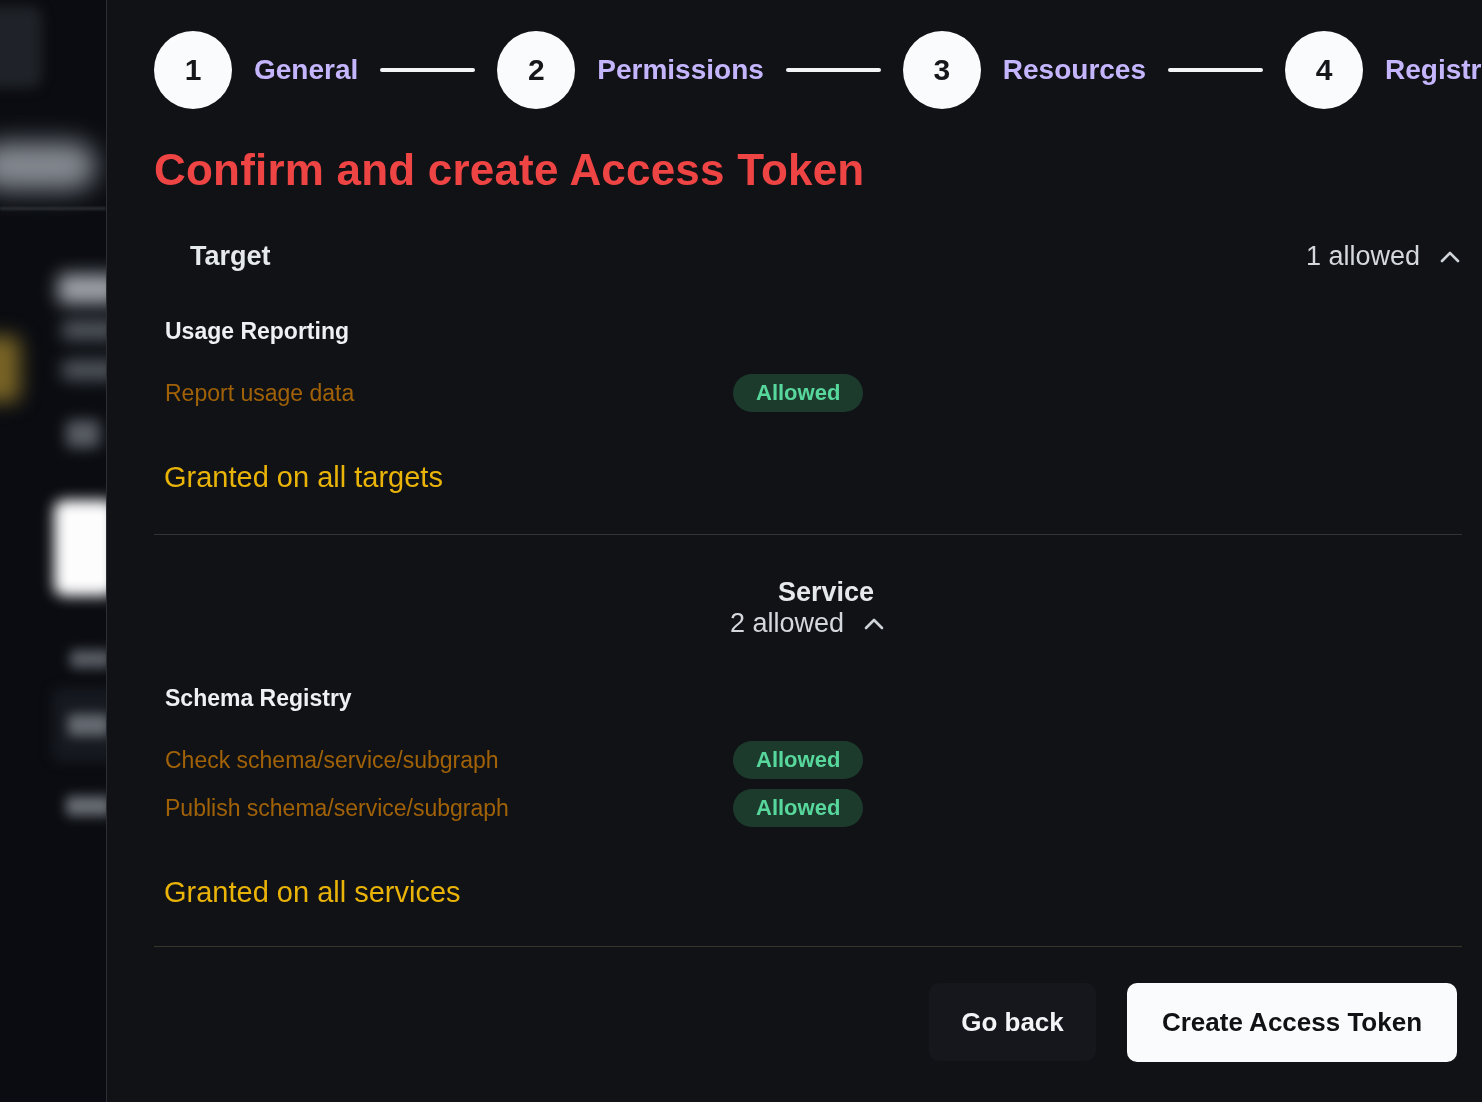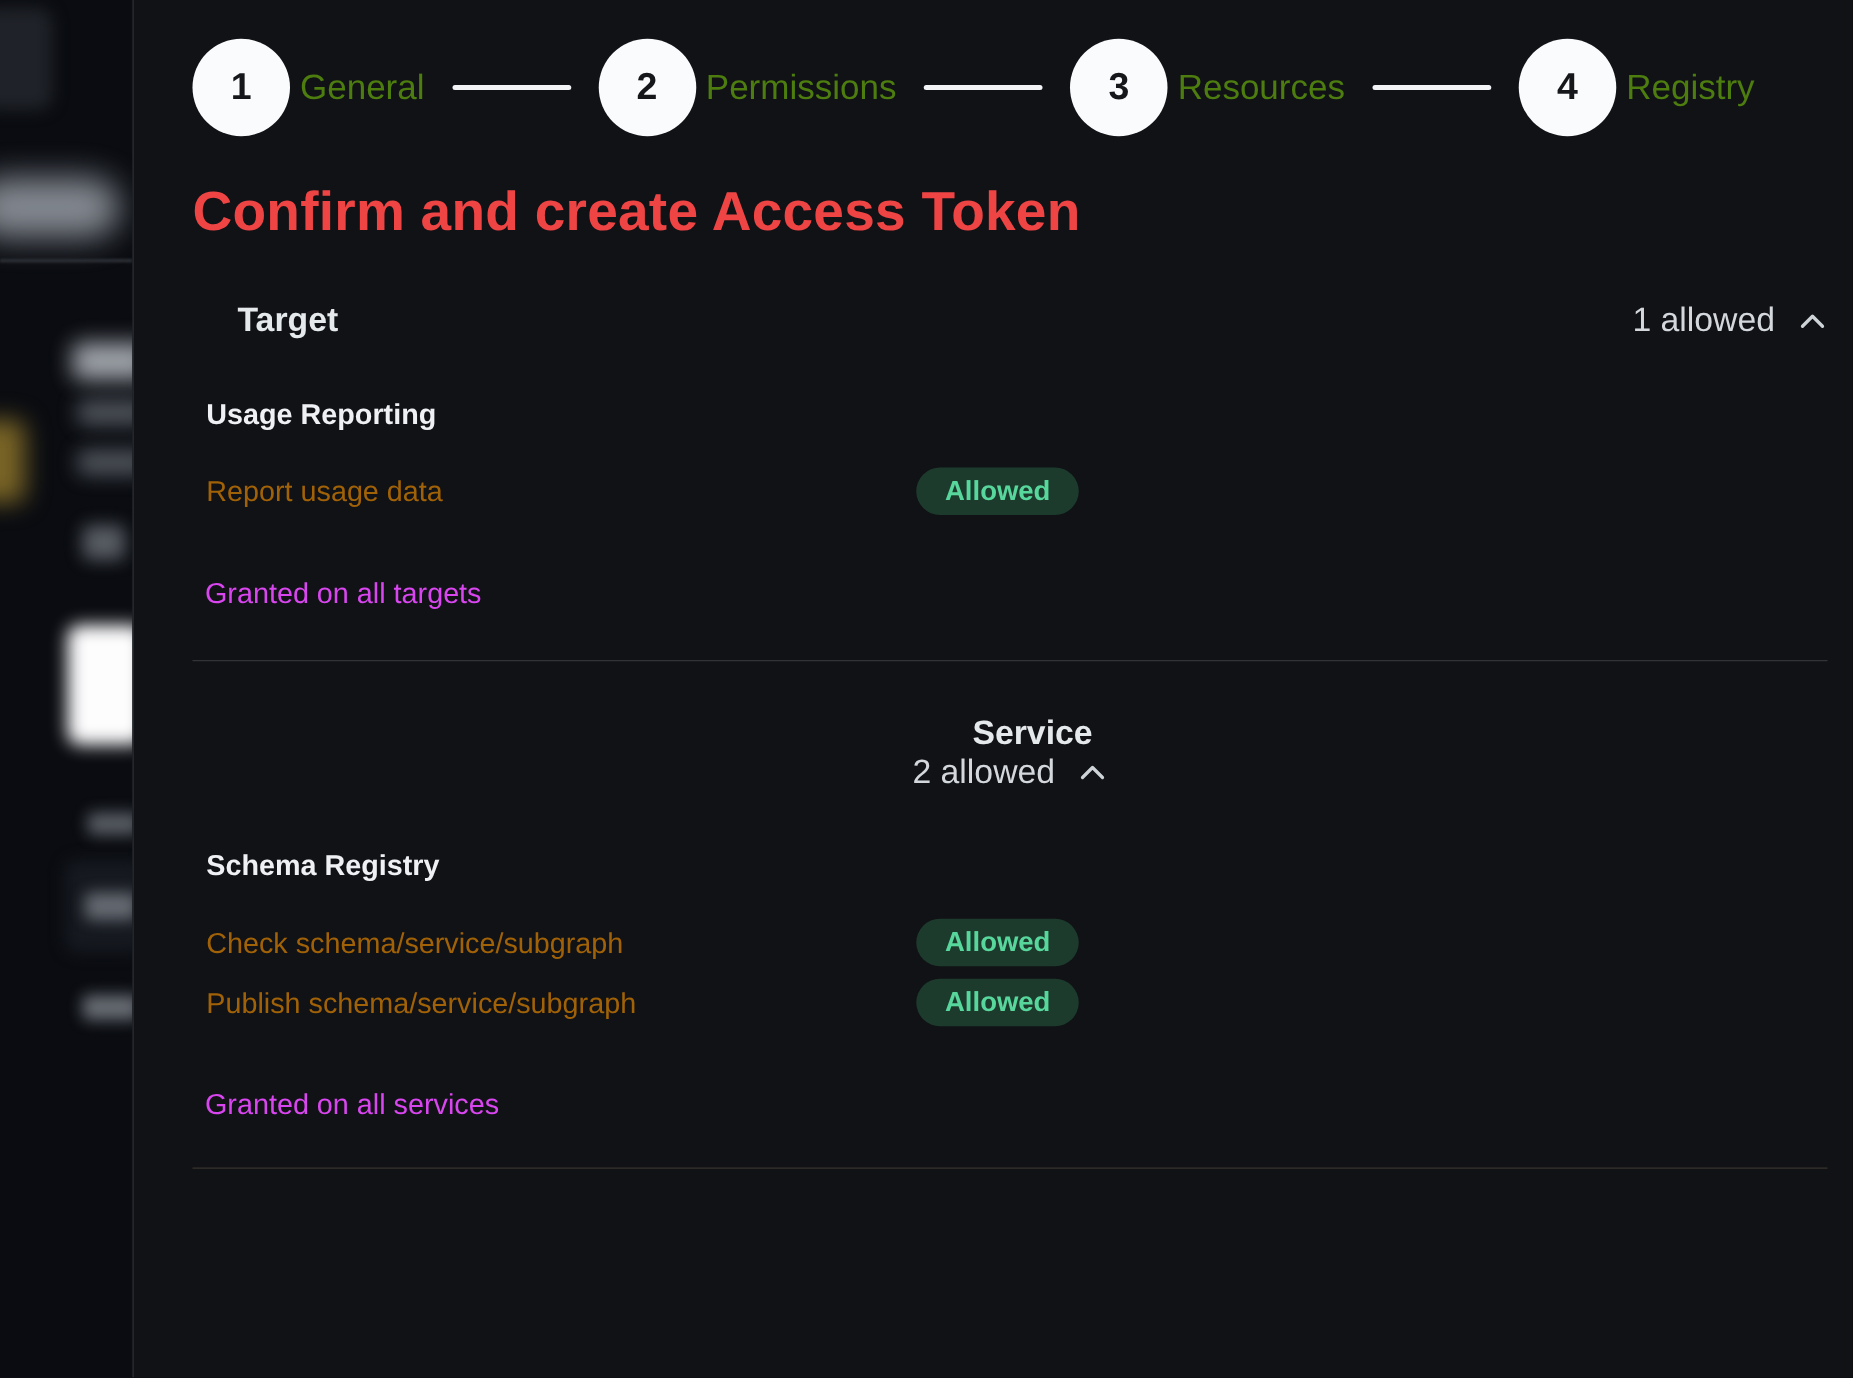--- a/index.html
+++ b/index.html
@@ -38,21 +38,21 @@
 
   
   .stepper { display:flex; align-items:center; height:78px; }
   .step { display:flex; align-items:center; cursor:pointer; }
   .step-circle {
     width:78px; height:78px; border-radius:50%;
     background:var(--accent-white); color:#15171b;
     display:flex; align-items:center; justify-content:center;
     font-size:30px; font-weight:600; flex:none;
   }
-  .step-label { margin-left:8px; font-size:28px; font-weight:400; color:#4d7c0f; white-space:nowrap; }
+  .step-label { margin-left:22px; font-size:28px; font-weight:700; color:#c4b5fd; white-space:nowrap; }
   .step-line { width:95px; height:4px; background:#f2f4f6; border-radius:2px; margin:0 22px; flex:none; }
 
   
   .page-title { margin-top:36px; font-size:44px; font-weight:700; color:#ef4444; letter-spacing:.2px; }
   .page-desc  { margin-top:14px; font-size:25px; line-height:1.58; color:#878d95; max-width:1230px; }
 
   
   .section-header { display:flex; align-items:center; justify-content:space-between; cursor:pointer; }
   .section-title  { font-size:27px; font-weight:700; color:#e6e9ec;margin-left:36px; }
   .section-count  { display:flex; align-items:center; gap:18px; font-size:27px; color:#d4d8dd; }
@@ -67,21 +67,21 @@
   .perm-rows { margin-top:24px; }
   .perm-row { display:grid; grid-template-columns:568px auto; align-items:center; height:48px; }
   .perm-label { font-size:23px; color:#a16207; }
   .badge {
     justify-self:start;
     display:inline-flex; align-items:center; justify-content:center;
     height:38px; padding:18px 23px; border-radius:20px;
     background:var(--badge-bg); color:var(--badge-text);
     font-size:22px; font-weight:600;
   }
-  .granted-note { margin-top:44px; font-size:23px; color:#d946ef; padding-left:10px; }
+  .granted-note { margin-top:44px; font-size:29px; color:#eab308; padding-left:10px; }
 
   .divider { height:1px; background:#303438; margin-top:40px; margin-right:0; }
   .divider.warm { background:#39342c; margin-top:37px; }
 
   
   .footer { margin-top:36px; display:flex; justify-content:flex-end; gap:31px; padding-right:5px; }
   .btn { border:none; cursor:pointer; border-radius:10px; font-family:inherit; }
   .btn-secondary {
     background:#15171c; color:#f2f4f6;
     font-size:26px; font-weight:600;
@@ -185,14 +185,18 @@
         <div class="perm-row">
           <div class="perm-label">Publish schema/service/subgraph</div>
           <div class="badge">Allowed</div>
         </div>
       </div>
     </div>
     <div class="granted-note">Granted on all services</div>
     <div class="divider warm"></div>
   </div>
 
+  <div class="footer">
+    <button class="btn btn-secondary">Go back</button>
+    <button class="btn btn-primary">Create Access Token</button>
+  </div>
 
 </div>
 
 </body></html>

